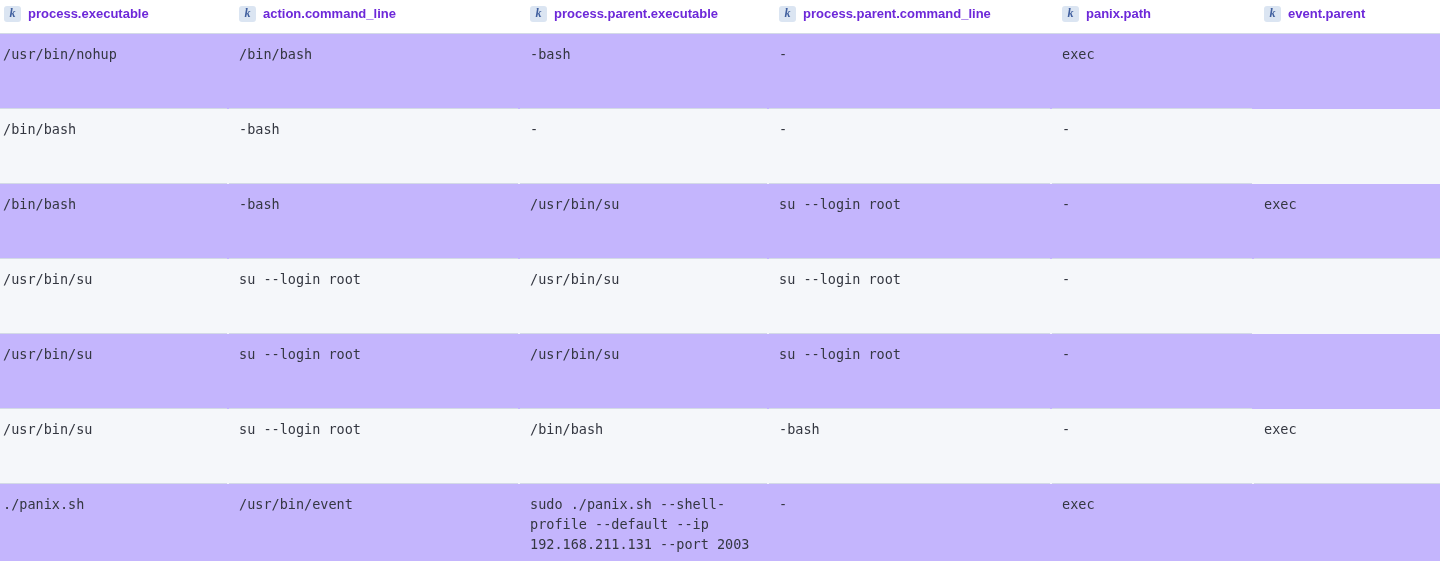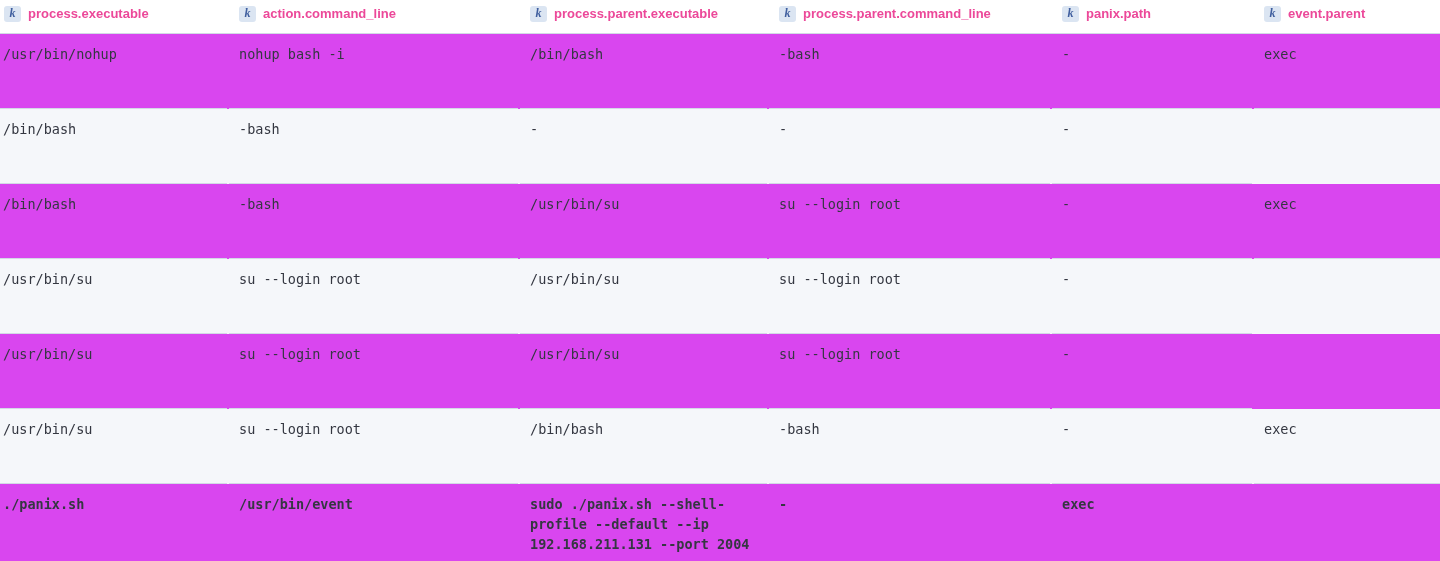--- a/index.html
+++ b/index.html
@@ -26,44 +26,44 @@
     display: flex;
     align-items: center;
     padding: 0 8px 6px 12px;
     overflow: hidden;
     white-space: nowrap;
   }
   .hdr-cell:first-child { padding-left: 4px; }
   .hdr-label {
     font-size: 13px;
     font-weight: 700;
-    color: #ec4899;
+    color: #6d28d9;
   }
   .badge {
     display: inline-flex;
     align-items: center;
     justify-content: center;
     width: 17px; height: 16px;
     margin-right: 7px;
     border-radius: 3px;
     background: #dbe5f2;
     color: #3f5e9e;
     font-family: "Liberation Serif", serif;
     font-style: italic;
     font-weight: 700;
     font-size: 12px;
     flex: 0 0 auto;
   }
   .row {
     position: relative;
     height: 75px;
-    background: #d946ef;
+    background: #c4b5fd;
   }
   .row.striped { background: #f5f7fa; }
-  .row:last-child { height: 77px; font-weight: bold; }
+  .row:last-child { height: 77px; }
   .cell {
     position: relative;
     padding: 10px 8px 0 12px;
     font-family: "DejaVu Sans Mono", "Liberation Mono", monospace;
     font-size: 13.5px;
     line-height: 20px;
     color: #343741;
     overflow: hidden;
     overflow-wrap: break-word;
   }
@@ -105,21 +105,20 @@
       <span class="hdr-label">panix.path</span>
     </div>
     <div class="hdr-cell">
       <span class="badge">k</span>
       <span class="hdr-label">event.parent</span>
     </div>
   </div>
 
   <div class="row">
     <div class="cell">/usr/bin/nohup</div>
-    <div class="cell">nohup bash -i</div>
     <div class="cell">/bin/bash</div>
     <div class="cell">-bash</div>
     <div class="cell">-</div>
     <div class="cell">exec</div>
   </div>
 
   <div class="row striped">
     <div class="cell">/bin/bash</div>
     <div class="cell">-bash</div>
     <div class="cell">-</div>
@@ -157,18 +156,18 @@
     <div class="cell">su --login root</div>
     <div class="cell">/bin/bash</div>
     <div class="cell">-bash</div>
     <div class="cell">-</div>
     <div class="cell">exec</div>
   </div>
 
   <div class="row">
     <div class="cell">./panix.sh</div>
     <div class="cell">/usr/bin/event</div>
-    <div class="cell">sudo ./panix.sh --shell-profile --default --ip 192.168.211.131 --port 2004</div>
+    <div class="cell">sudo ./panix.sh --shell-profile --default --ip 192.168.211.131 --port 2003</div>
     <div class="cell">-</div>
     <div class="cell">exec</div>
   </div>
 
 </div>
 
 </body></html>

